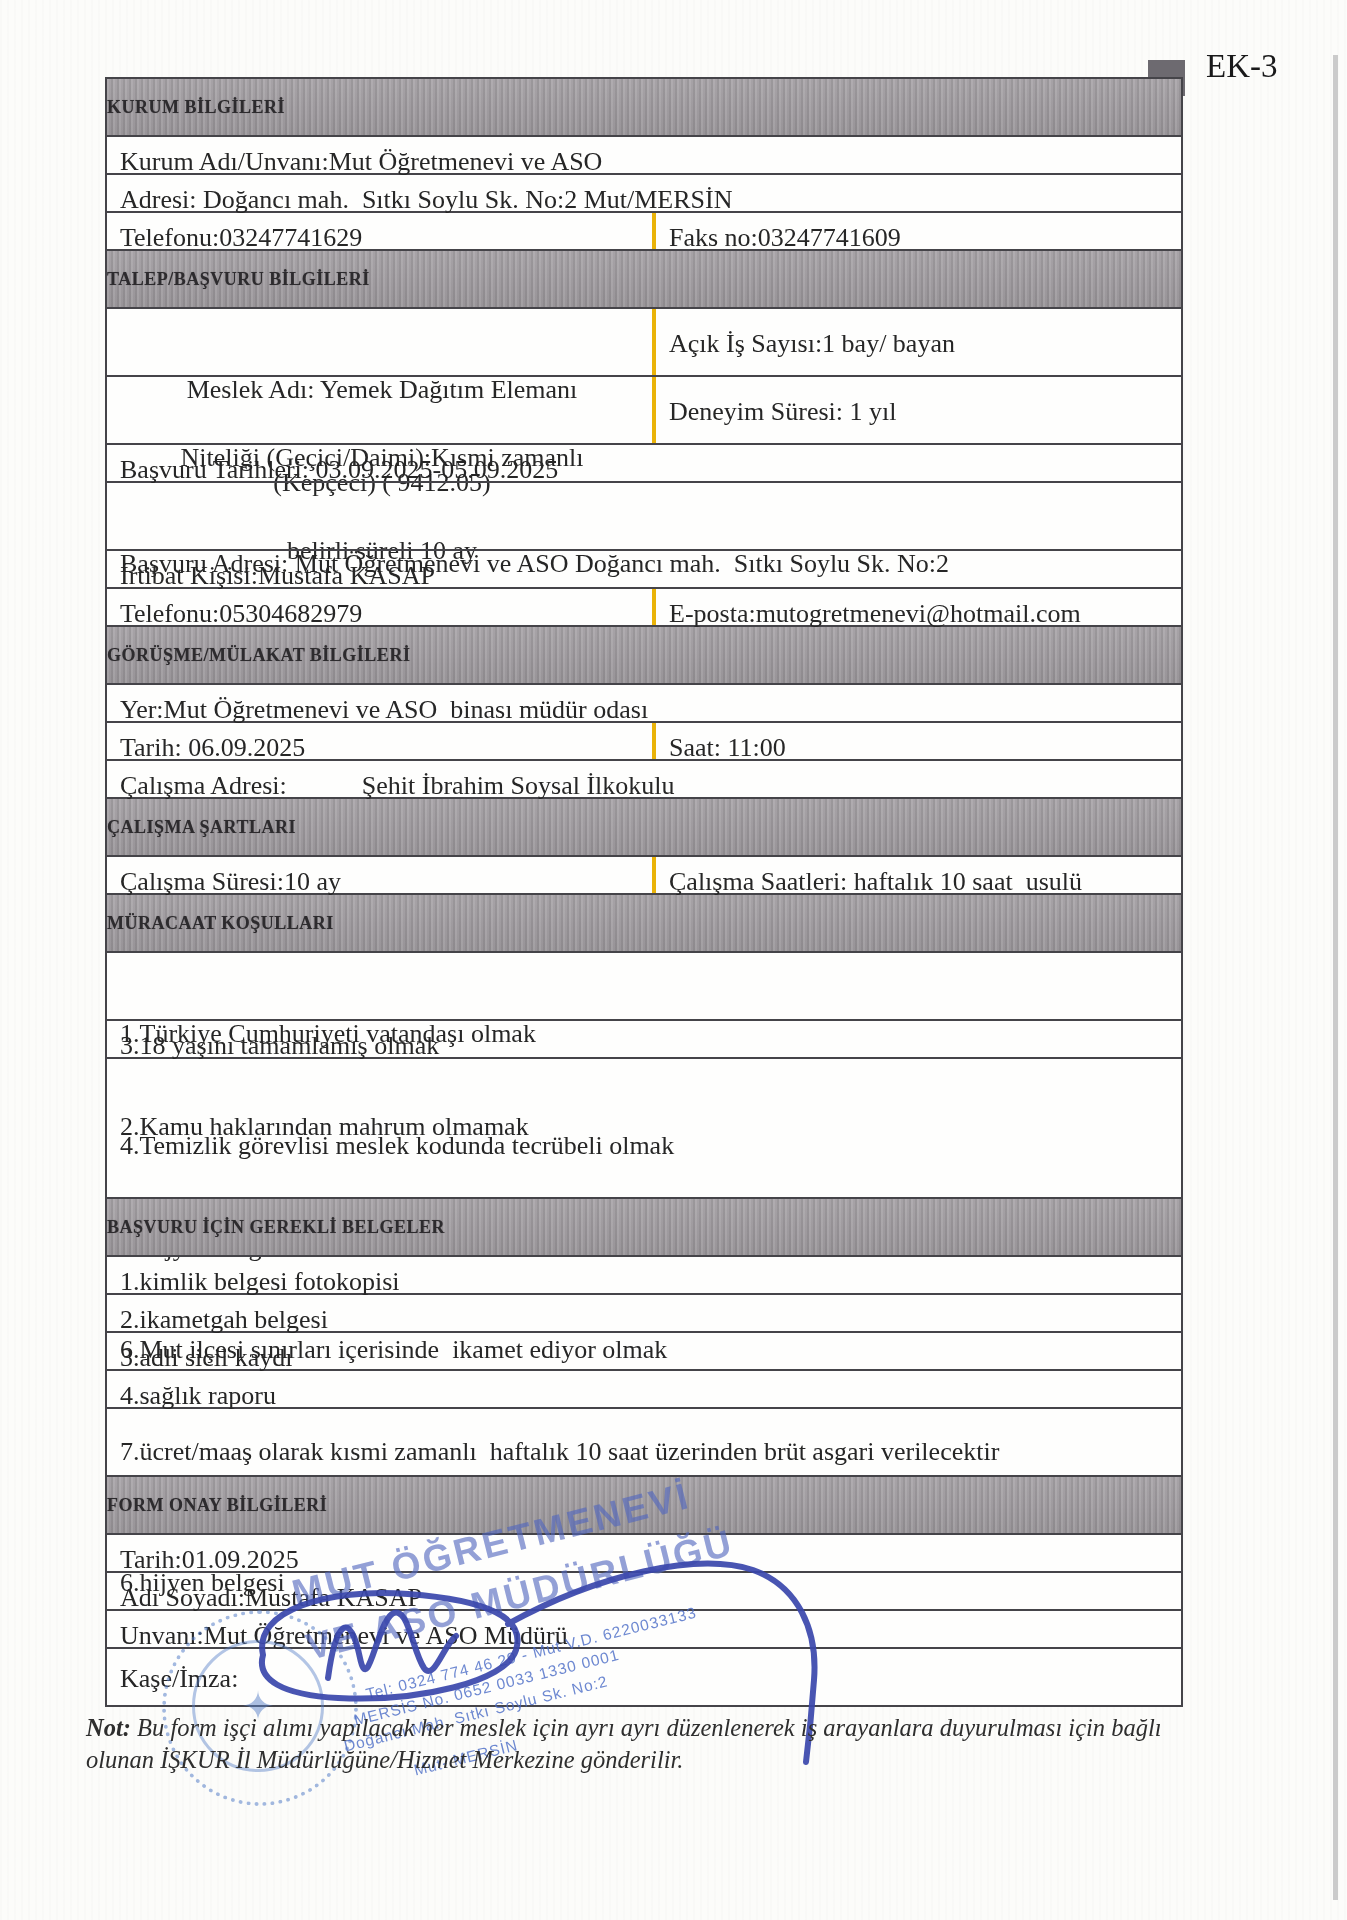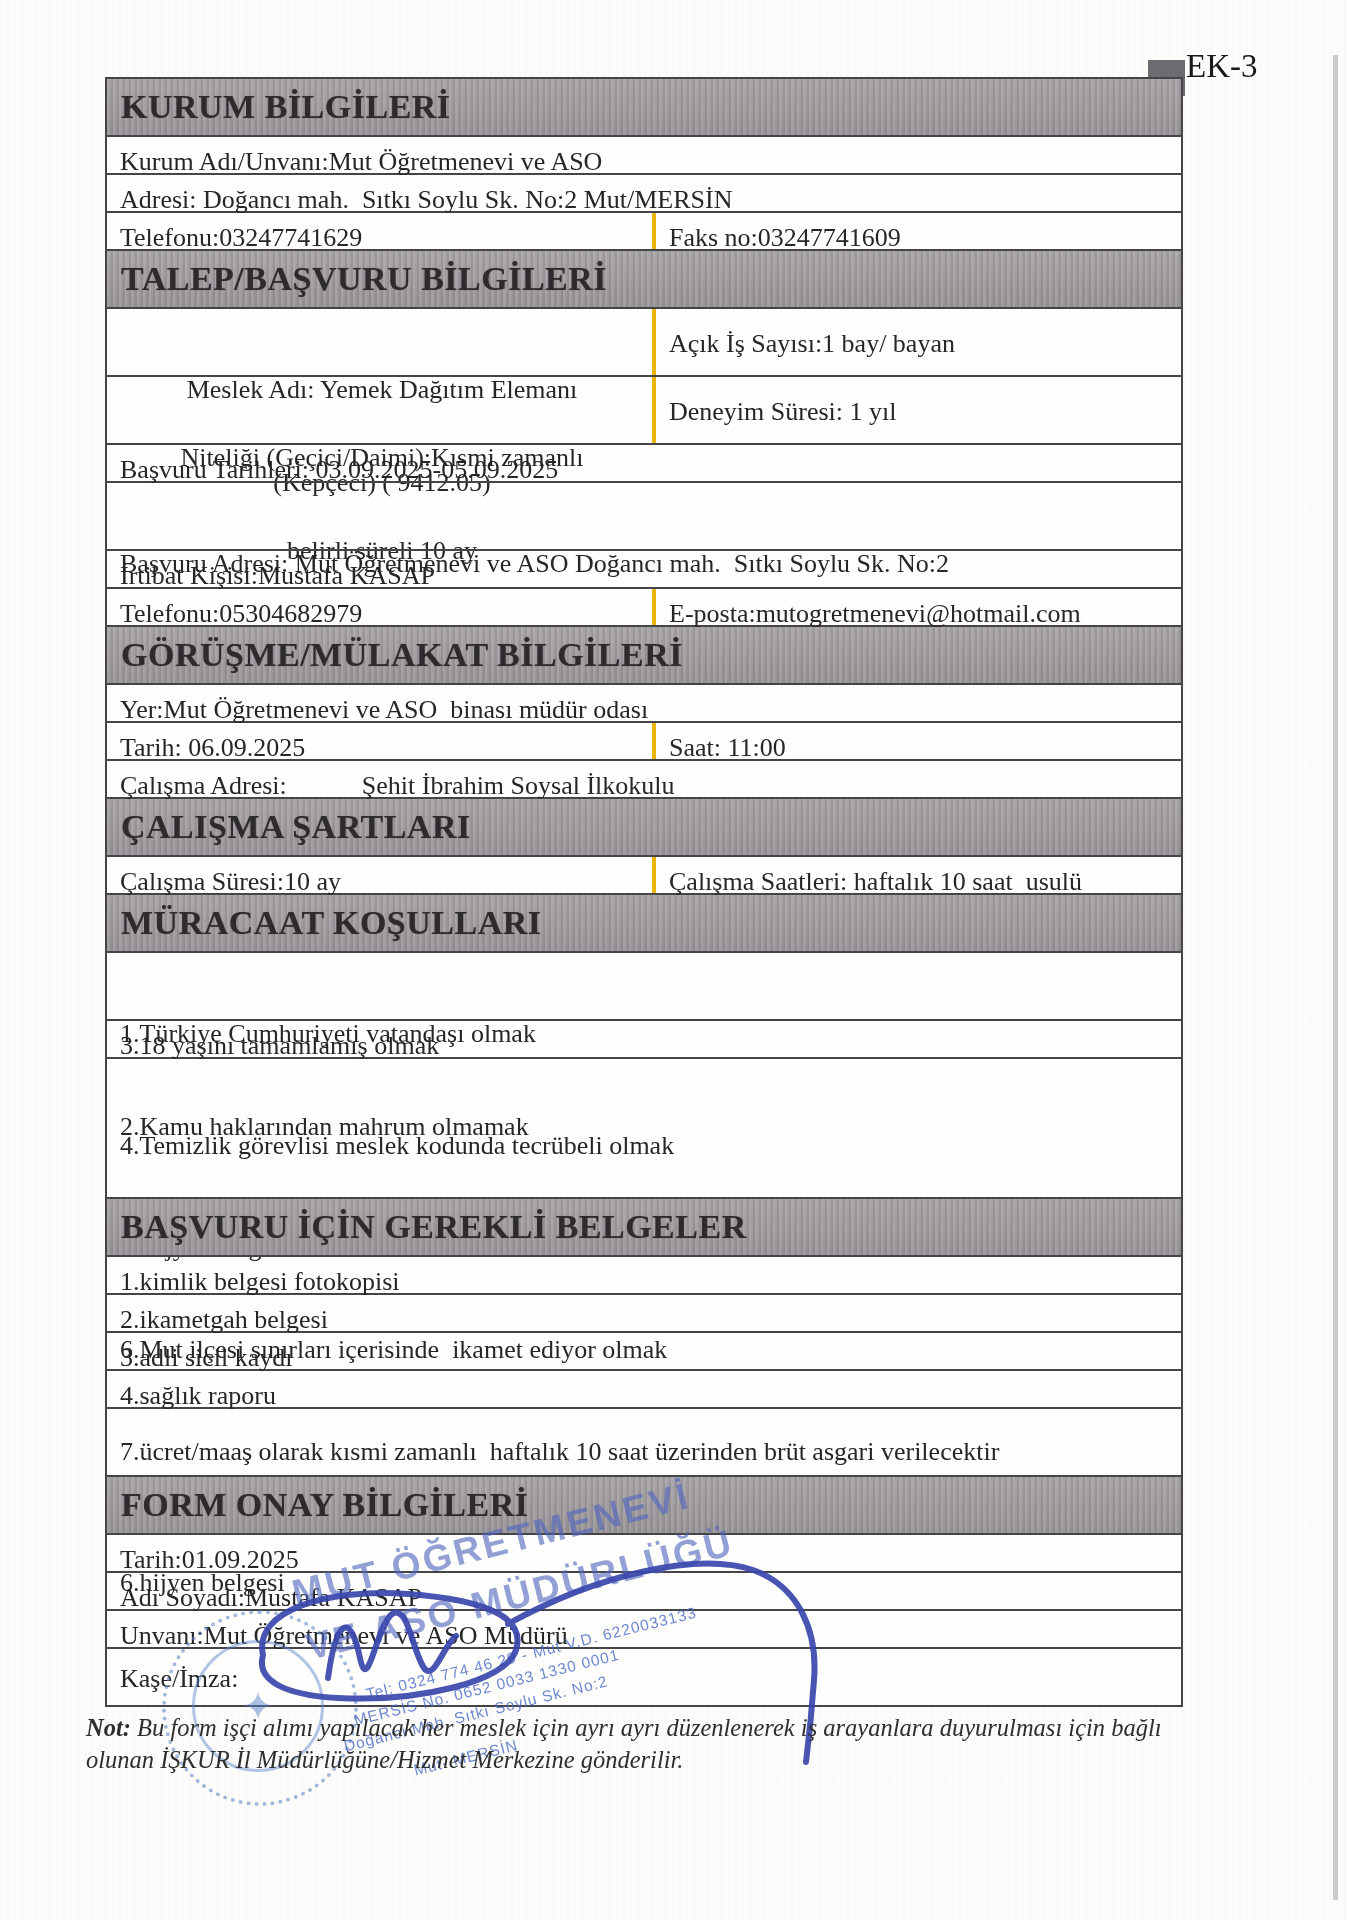--- a/index.html
+++ b/index.html
@@ -4,21 +4,21 @@
 <style>
   html,body{margin:0;padding:0;background:#e9e9e7;}
   .page{
     position:relative;width:1347px;height:1920px;margin:0 auto;
     background:#fcfcfa;
     background-image:repeating-linear-gradient(90deg, rgba(0,0,0,0.012) 0 2px, transparent 2px 7px);
     overflow:hidden;
     font-family:"Liberation Serif", serif;
   }
   
-  .annex{position:absolute;left:1186px;top:48px;font-size:33px;color:#19191a;}
+  .annex{position:absolute;left:1186px;top:48px;font-size:33px;color:#19191a;padding-left:20px;}
   .artifact-block{position:absolute;left:1148px;top:60px;width:37px;height:36px;background:#5d5a60;opacity:.9;}
   .edge-strip{position:absolute;left:1333px;top:55px;width:5px;height:1845px;background:#cbcbcb;}
 
   
   .form-table{
     position:absolute;left:105px;top:77px;width:1078px;
     border:2px solid #454449;box-sizing:border-box;background:#fefefd;
   }
   .row{box-sizing:border-box;border-bottom:2px solid #454449;position:relative;}
   .row:last-child{border-bottom:none;}
@@ -28,22 +28,22 @@
   .h-q{height:140px;}
   .h-k{height:56px;}
 
   .band{
     display:flex;align-items:center;
     background:
       repeating-linear-gradient(90deg, rgba(255,255,255,.10) 0 2px, rgba(0,0,0,0) 2px 4px, rgba(0,0,0,.07) 4px 6px),
       linear-gradient(#a7a3a7,#989498);
   }
   .band-title{
-    font-weight:700;font-size:34px;color:#2d2b2e;letter-spacing:.5px;
-    padding-left:14px;text-shadow:0 0 1px rgba(45,43,46,.4);
+    font-weight:700;font-size:18px;color:#2d2b2e;letter-spacing:.5px;
+    text-shadow:0 0 1px rgba(45,43,46,.4);
   }
 
   .c{font-size:26px;line-height:31px;color:#262626;padding:2px 8px 0 13px;white-space:pre-wrap;box-sizing:border-box;}
   .h-s > .c, .h-s .lc, .h-s .rc{display:flex;align-items:center;height:100%;padding-top:12px;}
   .h-d .c{padding-top:3px;}
   .h-q .c{padding-top:2px;line-height:34px;}
   .h-k > .c{display:flex;align-items:flex-start;padding-top:14px;}
 
   .split{display:flex;}
   .split .lc{width:545px;flex:0 0 545px;text-align:center;}

